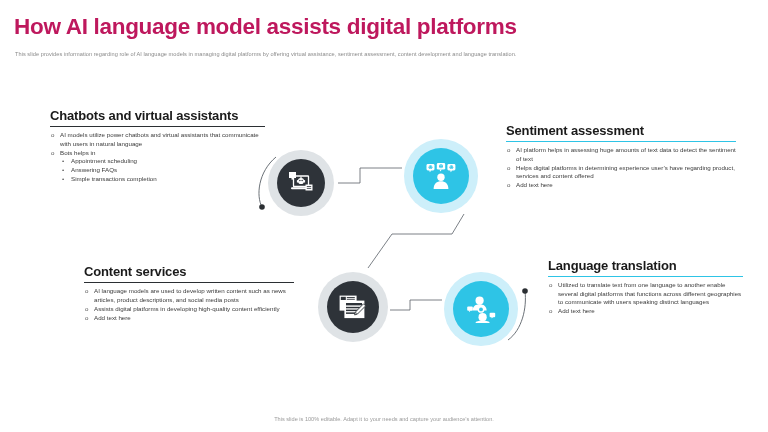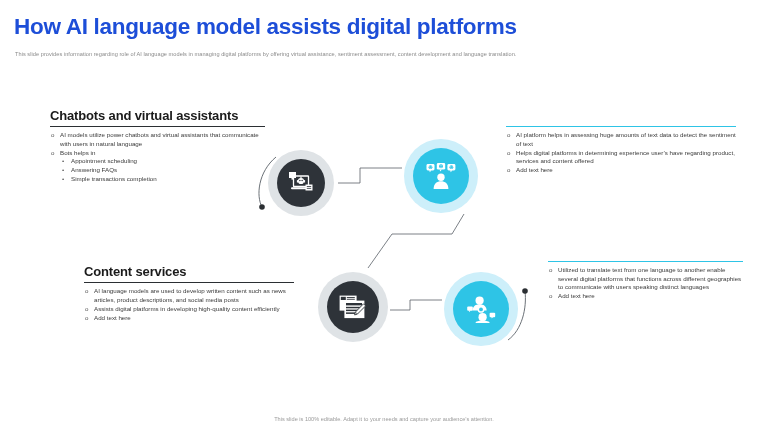--- a/index.html
+++ b/index.html
@@ -17,21 +17,21 @@
   }
 
   
   .slide-title {
     position: absolute;
     left: 14px;
     top: 14px;
     font-size: 22.5px;
     font-weight: bold;
     letter-spacing: -0.3px;
-    color: #1d4ed8;
+    color: #be185d;
     white-space: nowrap;
   }
   .slide-subtitle {
     position: absolute;
     left: 15px;
     top: 51px;
     font-size: 5.6px;
     color: #8b8b8b;
     letter-spacing: 0.05px;
     white-space: nowrap;
@@ -303,20 +303,21 @@
         <li>
           <span class="bmark">•</span>
           <span>Simple transactions completion</span>
         </li>
       </ul>
     </li>
   </ul>
 </div>
 
 <div class="section" id="sec-sentiment">
+  <div class="section-heading">Sentiment assessment</div>
   <div class="heading-rule rule-cyan"></div>
   <ul class="bullets">
     <li>
       <span class="bmark">o</span>
       <span>AI platform helps in assessing huge amounts of text data to detect the sentiment of text</span>
     </li>
     <li>
       <span class="bmark">o</span>
       <span>Helps digital platforms in determining experience user’s have regarding product, services and content offered</span>
     </li>
@@ -340,20 +341,21 @@
       <span>Assists digital platforms in developing  high-quality content efficiently</span>
     </li>
     <li>
       <span class="bmark">o</span>
       <span>Add text here</span>
     </li>
   </ul>
 </div>
 
 <div class="section" id="sec-language">
+  <div class="section-heading">Language translation</div>
   <div class="heading-rule rule-cyan"></div>
   <ul class="bullets">
     <li>
       <span class="bmark">o</span>
       <span>Utilized to translate text from  one language to another enable several  digital platforms that functions across different  geographies to communicate with users speaking distinct languages</span>
     </li>
     <li>
       <span class="bmark">o</span>
       <span>Add text here</span>
     </li>

